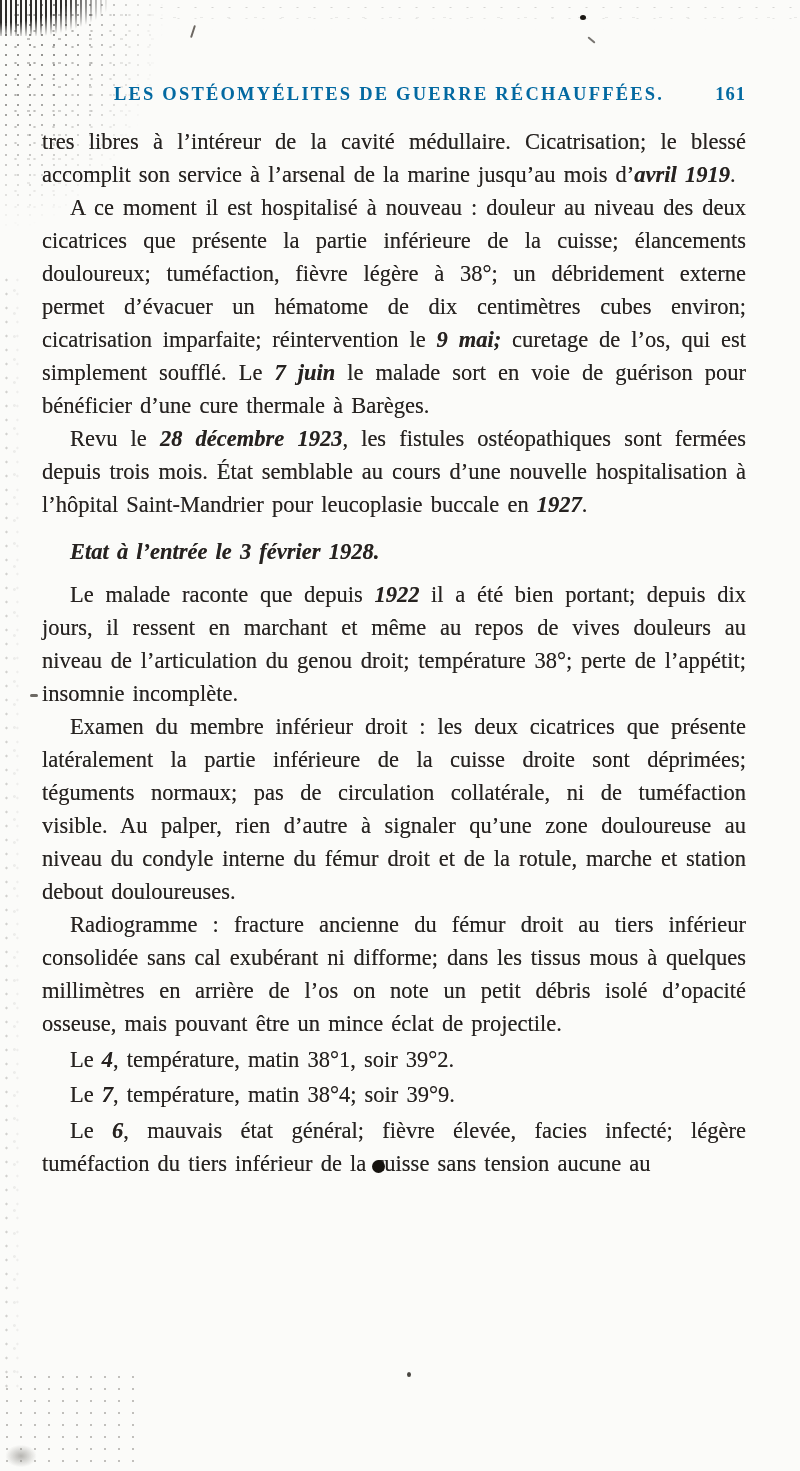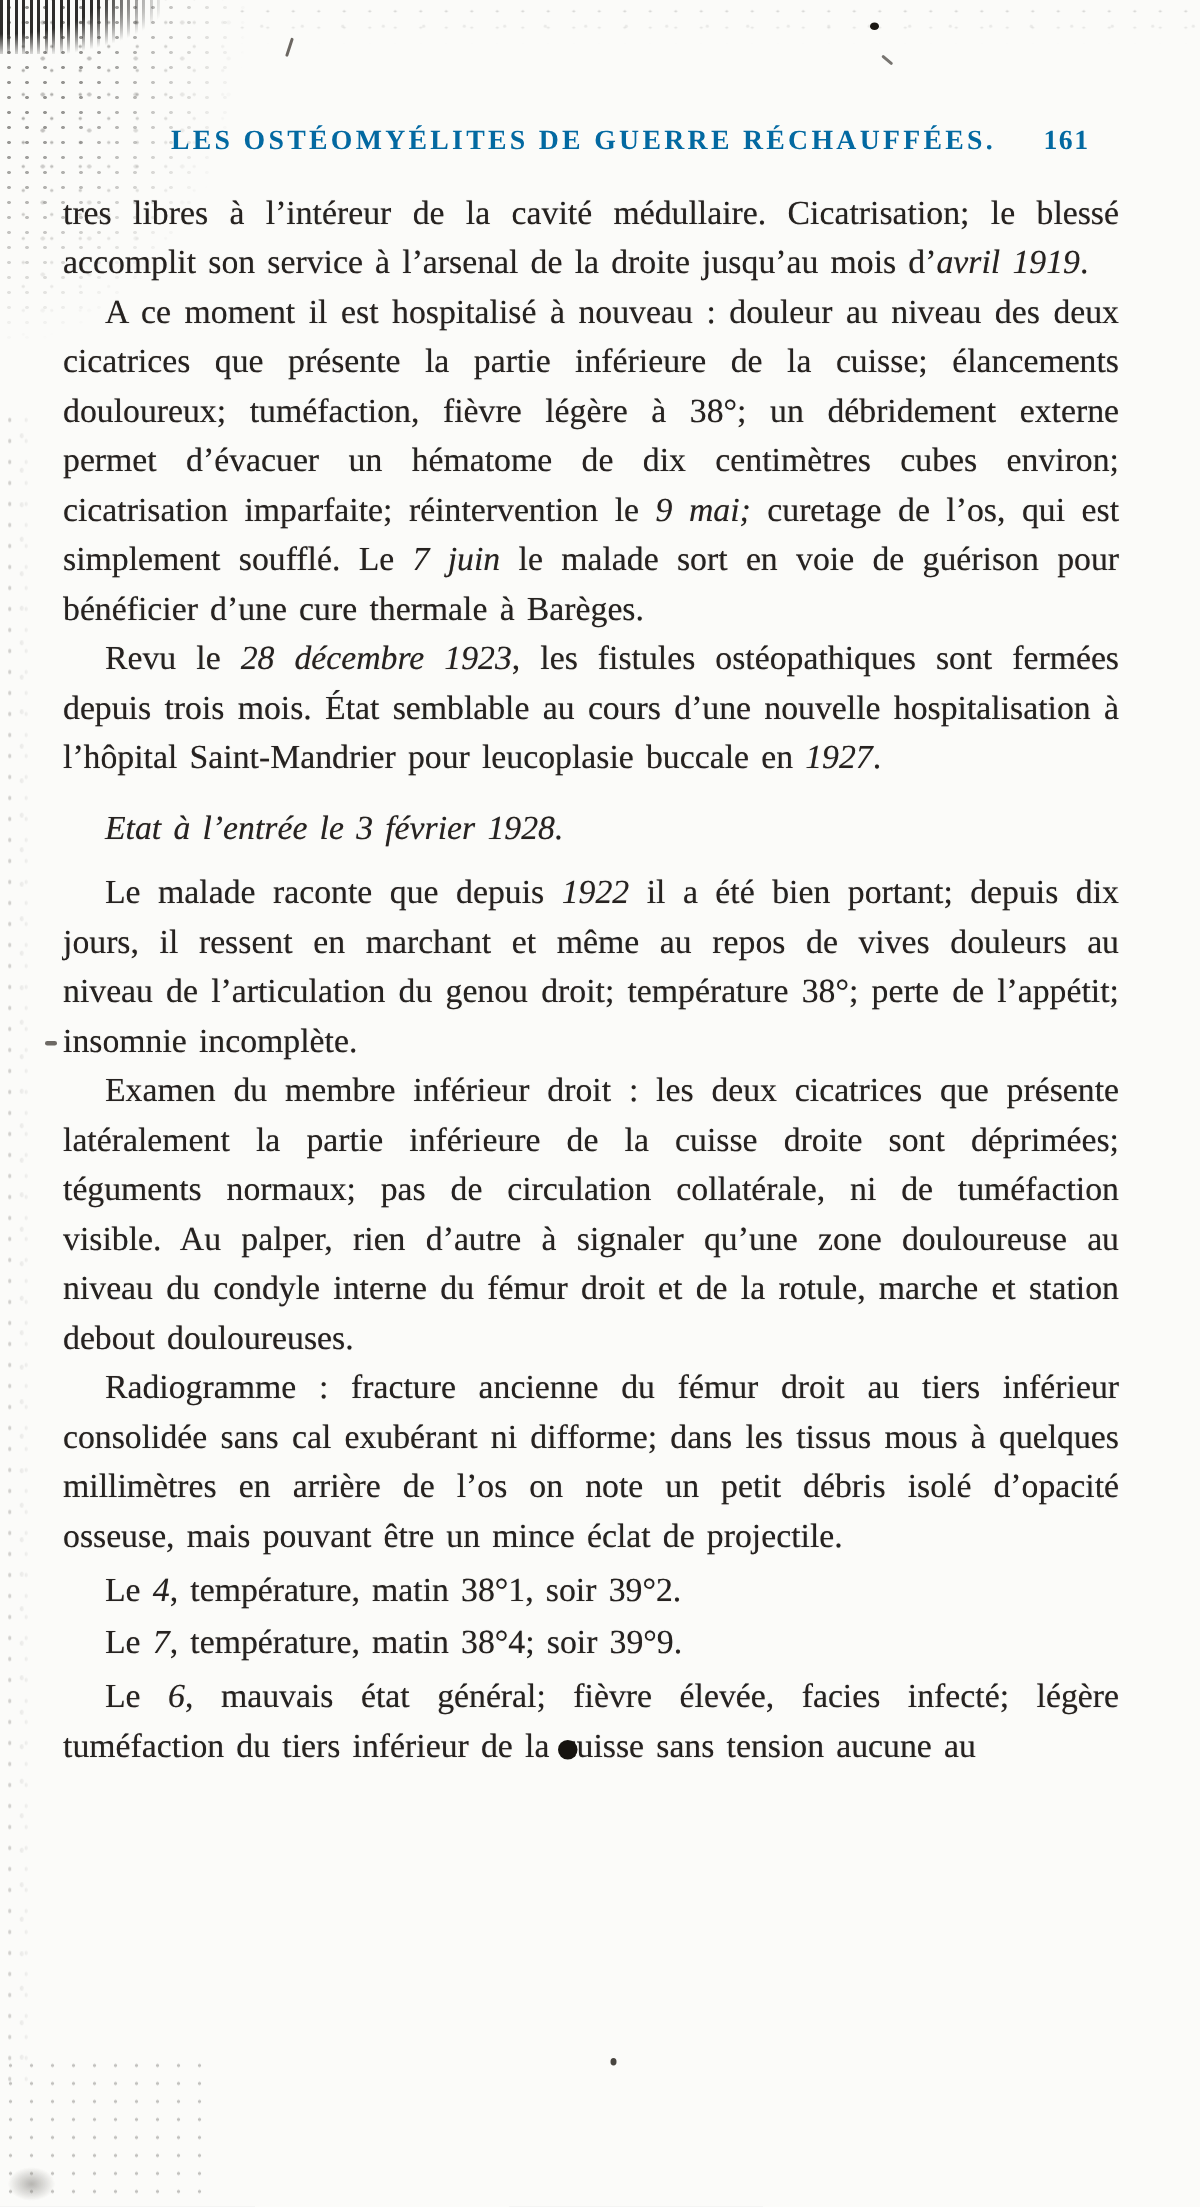--- a/index.html
+++ b/index.html
@@ -26,33 +26,33 @@
   }
   .running-head{
     display:flex; align-items:baseline;
     font-weight:700;
     font-size:18.5px;
     letter-spacing:2.2px;
     margin-bottom:20px;
     color:#0369a1;
   }
   .running-head .head-title{flex:1; text-align:center; padding-left:60px;}
-  .running-head .head-page{width:70px; text-align:center; letter-spacing:1px;}
+  .running-head .head-page{width:70px; text-align:right; letter-spacing:1px;}
   .body-text{
     font-size:22.5px;
     line-height:33px;
     text-align:justify;
     word-spacing:2.5px;
     text-shadow:0 0 0.5px rgba(38,34,30,.55);
   }
   .para{margin:0; text-indent:0;}
   .para.indent{text-indent:28px;}
   .para.heading{margin:14px 0 10px 0;}
   .para.temp{margin:2.5px 0;}
-  .it{font-style:italic;}
+  .it{font-style:italic;font-weight:bold;}
   .blot{position:relative;}
   .blot::before{
     content:"";
     position:absolute;
     left:-2px; top:9px;
     width:13px; height:13px;
     border-radius:50%;
     background:#16130f;
   }
   
@@ -133,21 +133,21 @@
   <div class="speck speck-dash-left"></div>
   <div class="speck speck-dot-bottom"></div>
 
   <div class="text-col">
     <div class="running-head">
       <span class="head-title">LES OSTÉOMYÉLITES DE GUERRE RÉCHAUFFÉES.</span>
       <span class="head-page">161</span>
     </div>
     <div class="body-text">
 
-    <p class="para para"><span>tres libres à l’intéreur de la cavité médullaire. Cicatrisation; le blessé accomplit son service à l’arsenal de la droite jusqu’au mois d’</span><span class="it">avril 1919</span><span>.</span></p>
+    <p class="para para"><span>tres libres à l’intéreur de la cavité médullaire. Cicatrisation; le blessé accomplit son service à l’arsenal de la marine jusqu’au mois d’</span><span class="it">avril 1919</span><span>.</span></p>
         <p class="para para indent"><span>A ce moment il est hospitalisé à nouveau : douleur au niveau des deux cicatrices que présente la partie inférieure de la cuisse; élancements douloureux; tuméfaction, fièvre légère à 38°; un débridement externe permet d’évacuer un hématome de dix centimètres cubes environ; cicatrisation imparfaite; réintervention le </span><span class="it">9 mai;</span><span> curetage de l’os, qui est simplement soufflé. Le </span><span class="it">7 juin</span><span> le malade sort en voie de guérison pour bénéficier d’une cure thermale à Barèges.</span></p>
         <p class="para para indent"><span>Revu le </span><span class="it">28 décembre 1923</span><span>, les fistules ostéopathiques sont fermées depuis trois mois. État semblable au cours d’une nouvelle hospitalisation à l’hôpital Saint-Mandrier pour leucoplasie buccale en </span><span class="it">1927</span><span>.</span></p>
         <p class="para heading indent"><span class="it">Etat  à l’entrée le 3 février 1928.</span></p>
         <p class="para para indent"><span>Le malade raconte que depuis </span><span class="it">1922</span><span> il a été bien portant; depuis dix jours, il ressent en marchant et même au repos de vives douleurs au niveau de l’articulation du genou droit; température 38°; perte de l’appétit; insomnie incomplète.</span></p>
         <p class="para para indent"><span>Examen du membre inférieur droit : les deux cicatrices que présente latéralement la partie inférieure de la cuisse droite sont déprimées; téguments normaux; pas de circulation collatérale, ni de tuméfaction visible. Au palper, rien d’autre à signaler qu’une zone douloureuse au niveau du condyle interne du fémur droit et de la rotule, marche et station debout douloureuses.</span></p>
         <p class="para para indent"><span>Radiogramme : fracture ancienne du fémur droit au tiers inférieur consolidée sans cal exubérant ni difforme; dans les tissus mous à quelques millimètres en arrière de l’os on note un petit débris isolé d’opacité osseuse, mais pouvant être un mince éclat de projectile.</span></p>
         <p class="para temp indent"><span>Le </span><span class="it">4</span><span>, température, matin 38°1, soir 39°2.</span></p>
         <p class="para temp indent"><span>Le </span><span class="it">7</span><span>, température, matin 38°4; soir 39°9.</span></p>
         <p class="para para indent"><span>Le </span><span class="it">6</span><span>, mauvais état général; fièvre élevée, facies infecté; légère tuméfaction du tiers inférieur de la </span><span class="blot">cuisse</span><span> sans tension aucune au</span></p>
       </div>

